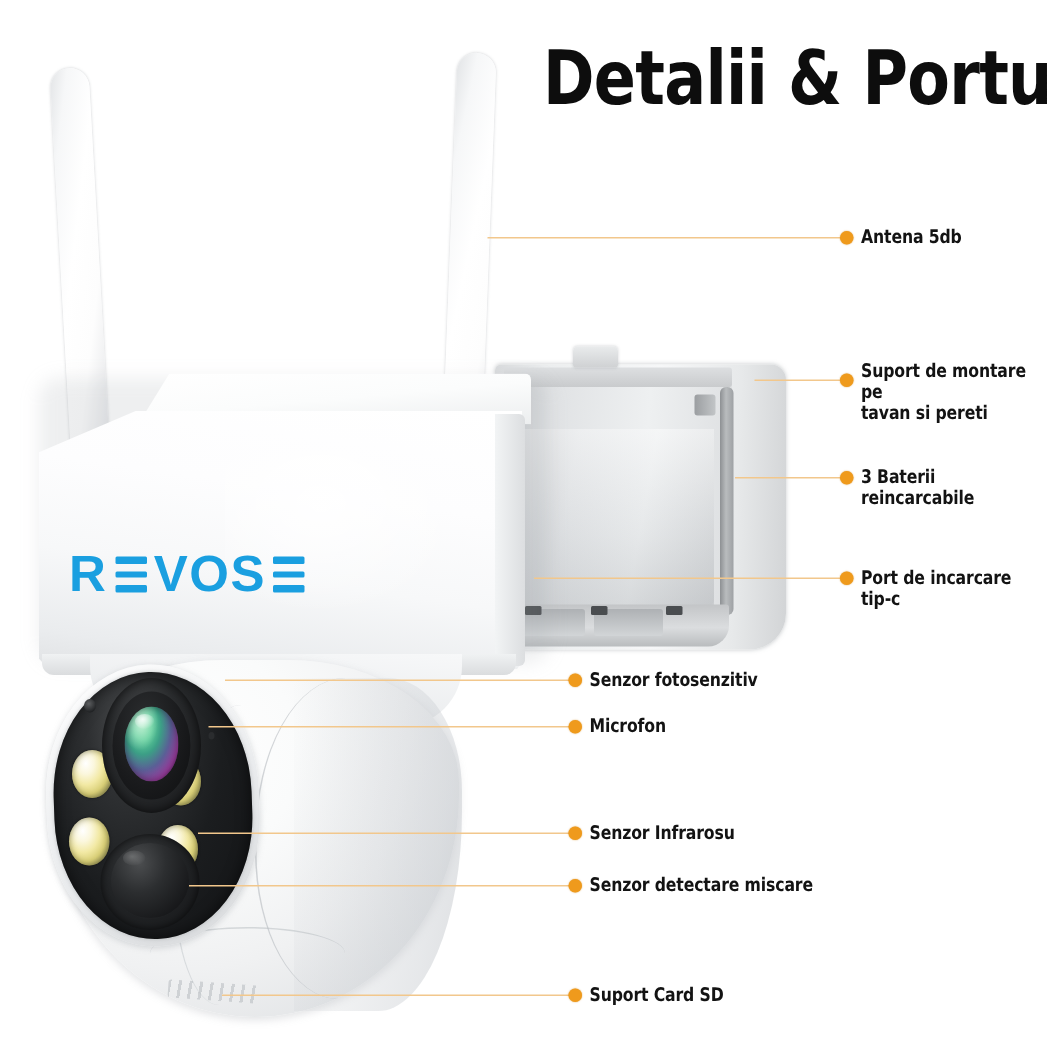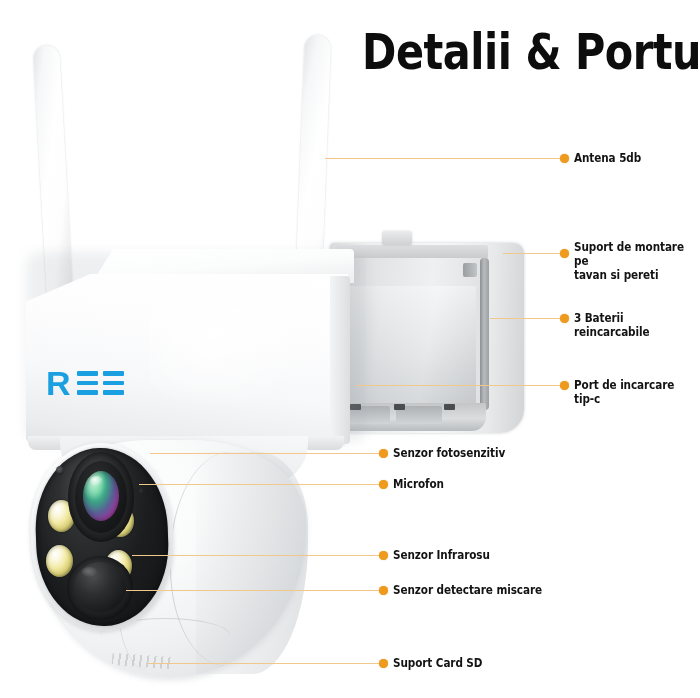--- a/index.html
+++ b/index.html
@@ -547,20 +547,21 @@
     <div id="body-highlight"></div>
     <div id="body-bottom-lip"></div>
 
     <div id="logo">
       <span class="logo-glyph">R</span>
       <span class="logo-e">
           <span></span>
           <span></span>
           <span></span>
         </span>
+      <span class="logo-glyph">VOS</span>
       <span class="logo-e">
           <span></span>
           <span></span>
           <span></span>
         </span>
     </div>
 
     <div id="neck"></div>
     <div id="dome"></div>
     <div id="dome-shade"></div>

